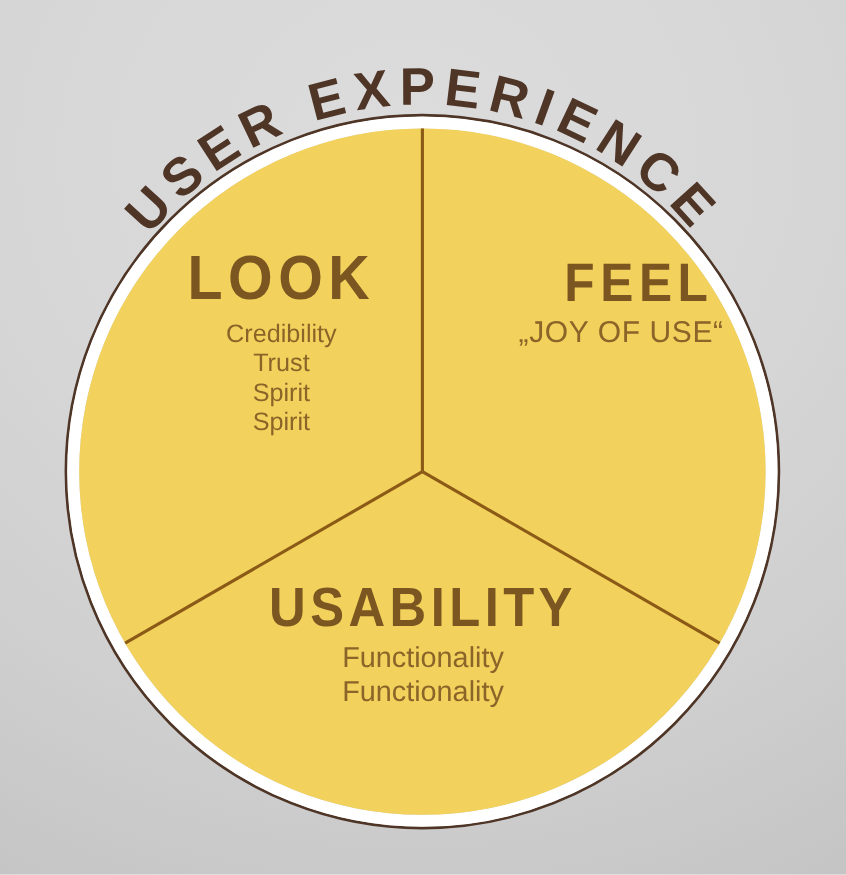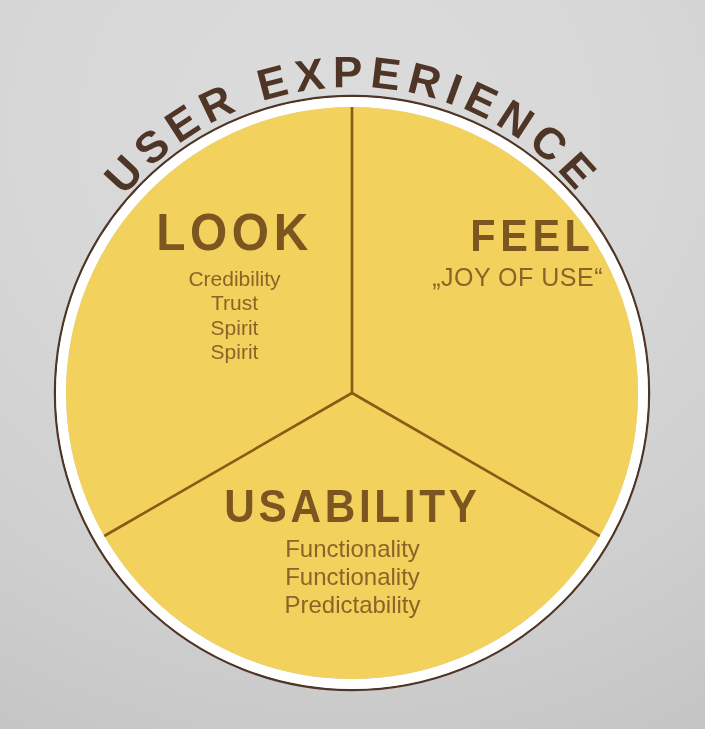--- a/index.html
+++ b/index.html
@@ -142,18 +142,17 @@
     <div class="sector-sub">„JOY OF USE“</div>
     <div class="sector-list">
     </div>
   </div>
 
   <div class="sector-block" id="block-usability">
     <div class="sector-head">USABILITY</div>
     <div class="sector-list">
       <div>Functionality</div>
       <div>Functionality</div>
-      <div>Predictability</div>
     </div>
   </div>
 
 
 </div>
 
 </body></html>

